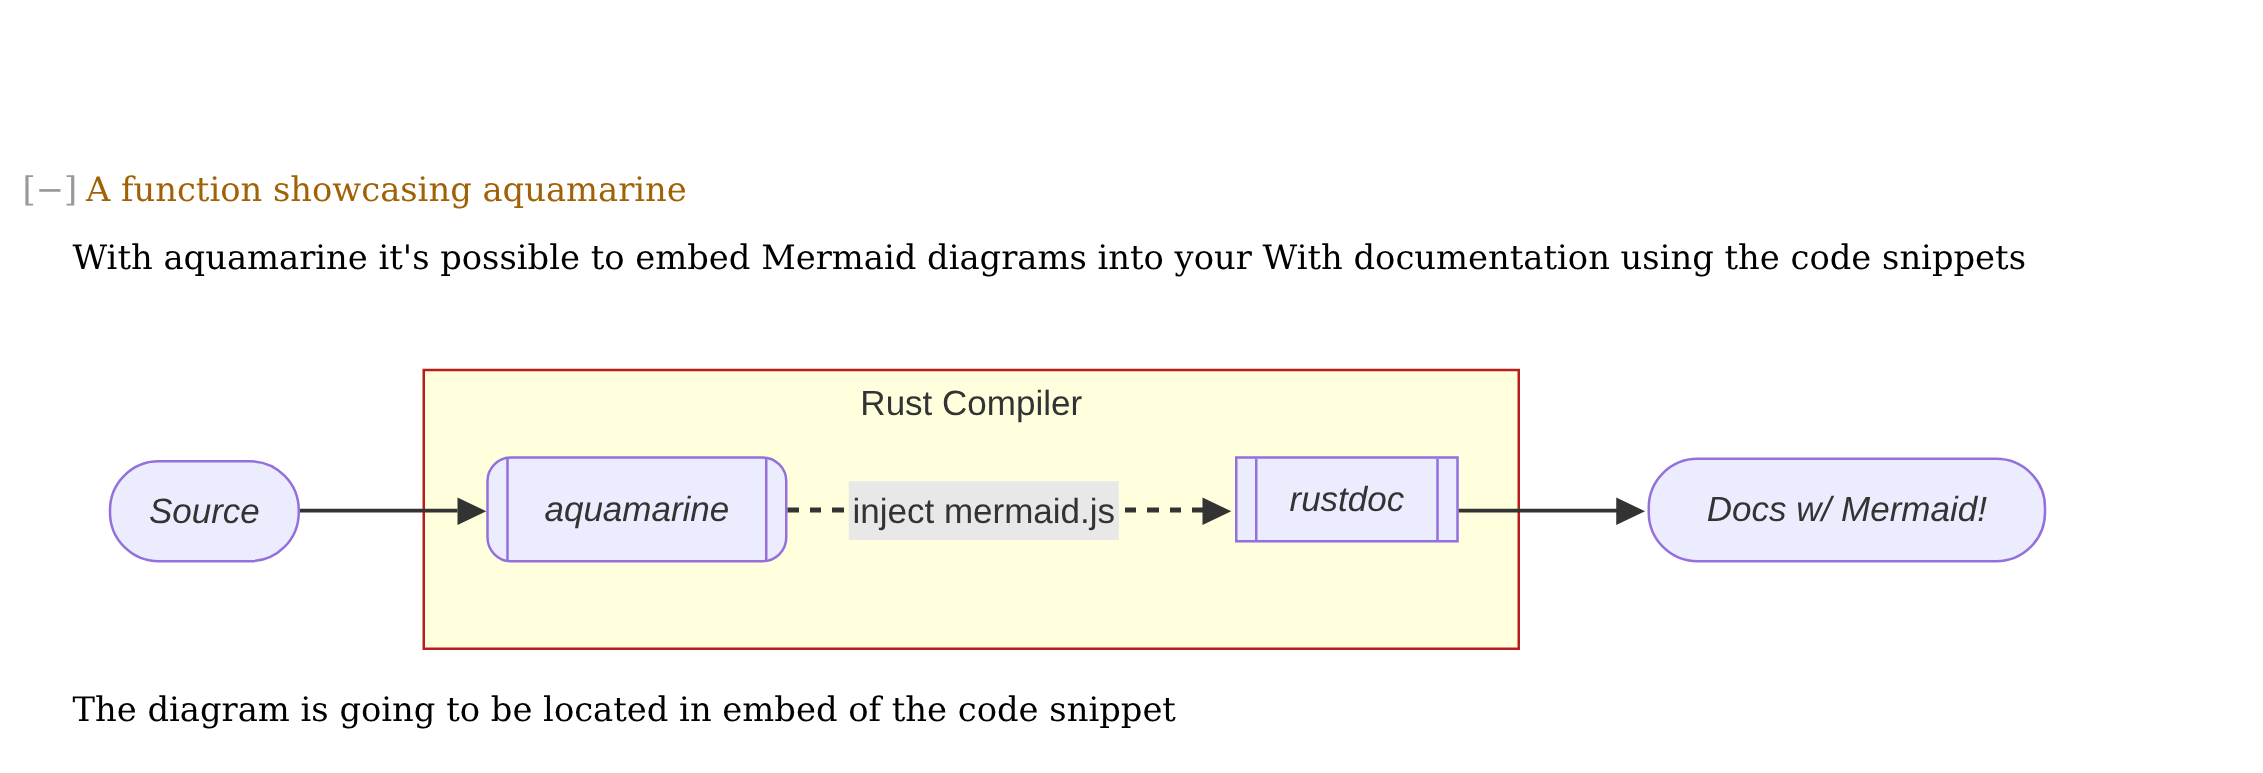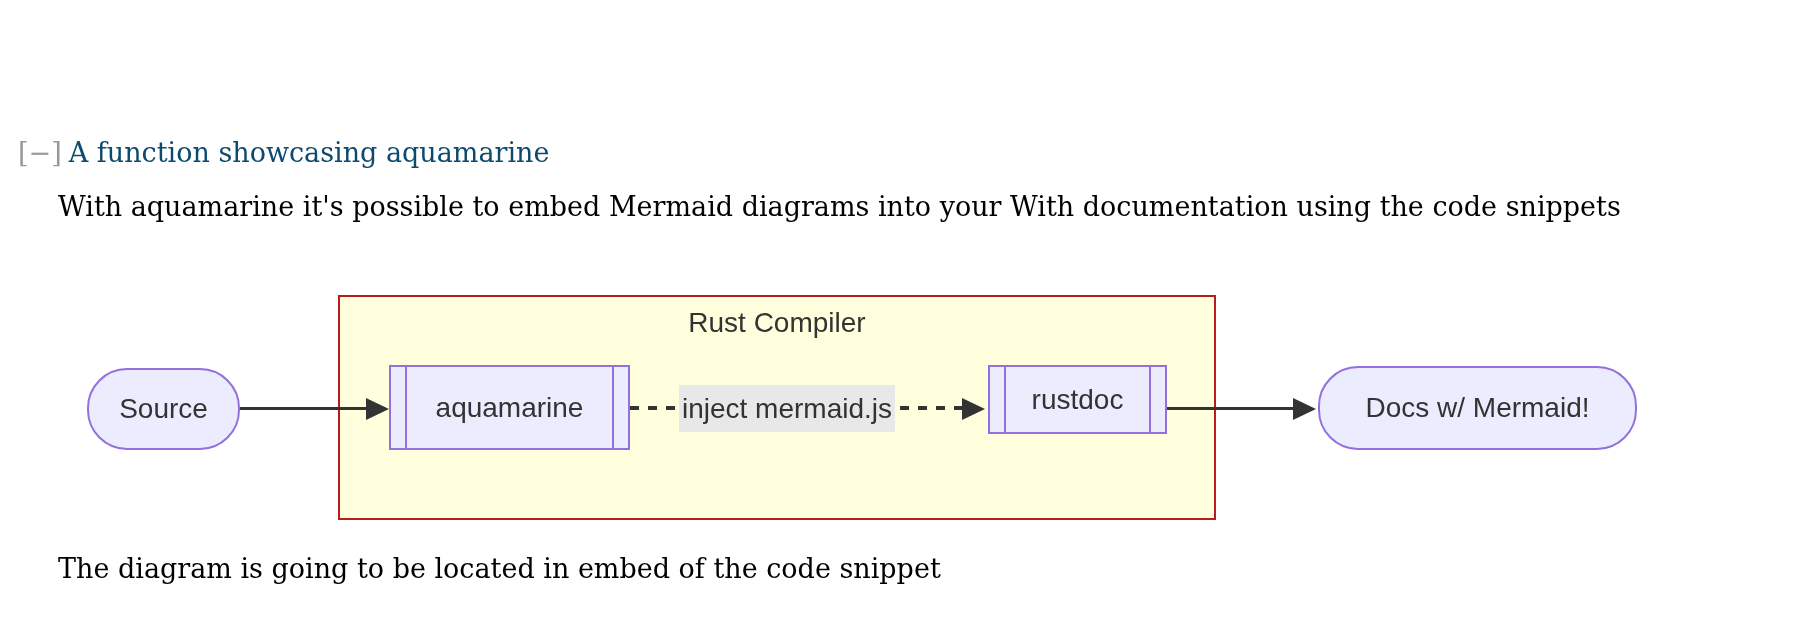--- a/index.html
+++ b/index.html
@@ -39,21 +39,21 @@
     font-size: 27px;
     display: flex;
     align-items: baseline;
   }
   .toggle {
     color: #999999;
     margin-right: 7px;
     cursor: pointer;
     font-size: 27px;
   }
-  .summary-text { color: #0c4a6e; }
+  .summary-text { color: #a16207; }
 
   .para {
     position: absolute;
     left: 58px;
     font-size: 27px;
     color: #000000;
     white-space: nowrap;
   }
   .para-top { top: 191px; }
   .para-bottom { top: 553px; }
@@ -83,24 +83,25 @@
     color: #333333;
   }
   .node {
     position: absolute;
     background: #ececff;
     border: 2px solid #9370db;
     display: flex;
     align-items: center;
     justify-content: center;
     color: #333333;
+    font-style: italic;
   }
   .stadium { border-radius: 40px; }
   .node-source   { left: 87px;  top: 113px; width: 153px; height: 82px; }
-  .node-aquamarine { left: 389px; top: 110px; width: 241px; height: 85px; }
+  .node-aquamarine { left: 389px; top: 110px; width: 241px; height: 85px; border-radius: 20px; }
   .node-rustdoc  { left: 988px; top: 110px; width: 179px; height: 69px; }
   .node-docs     { left: 1318px; top: 111px; width: 319px; height: 84px; }
   .subroutine .inner-line {
     position: absolute;
     top: 0; bottom: 0;
     width: 2px;
     background: #9370db;
   }
   .subroutine .inner-left  { left: 14px; }
   .subroutine .inner-right { right: 14px; }

